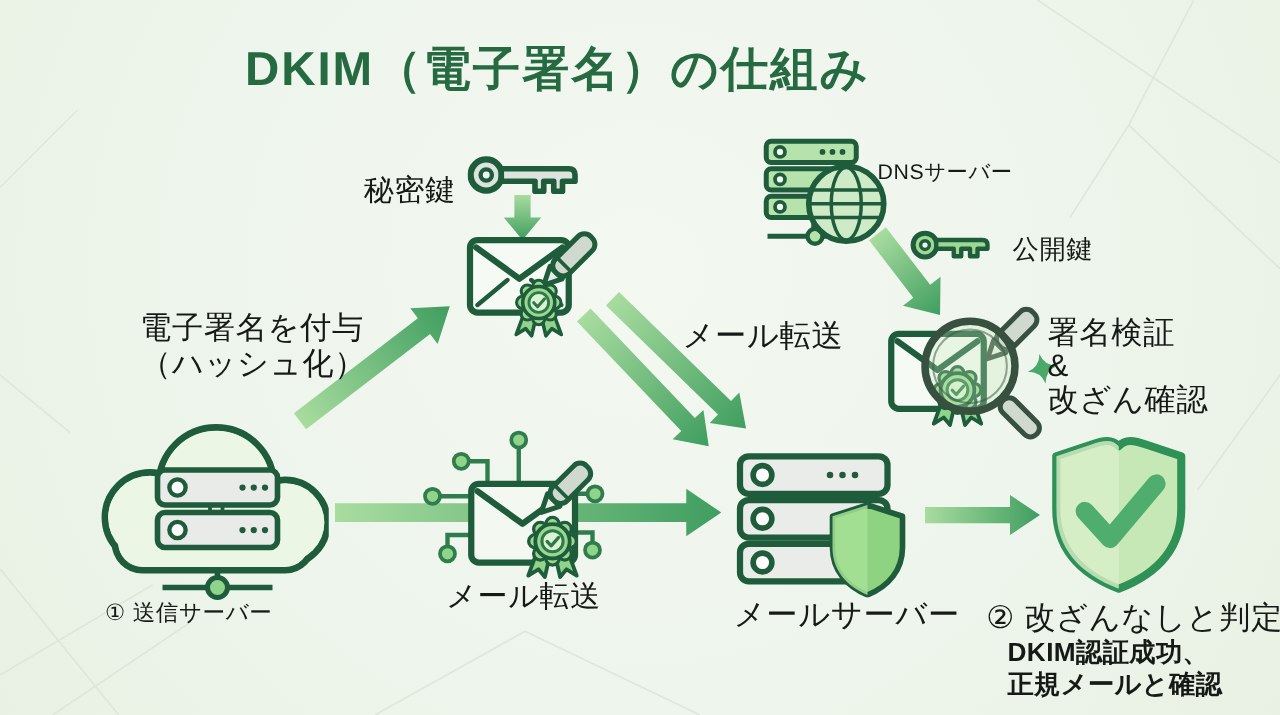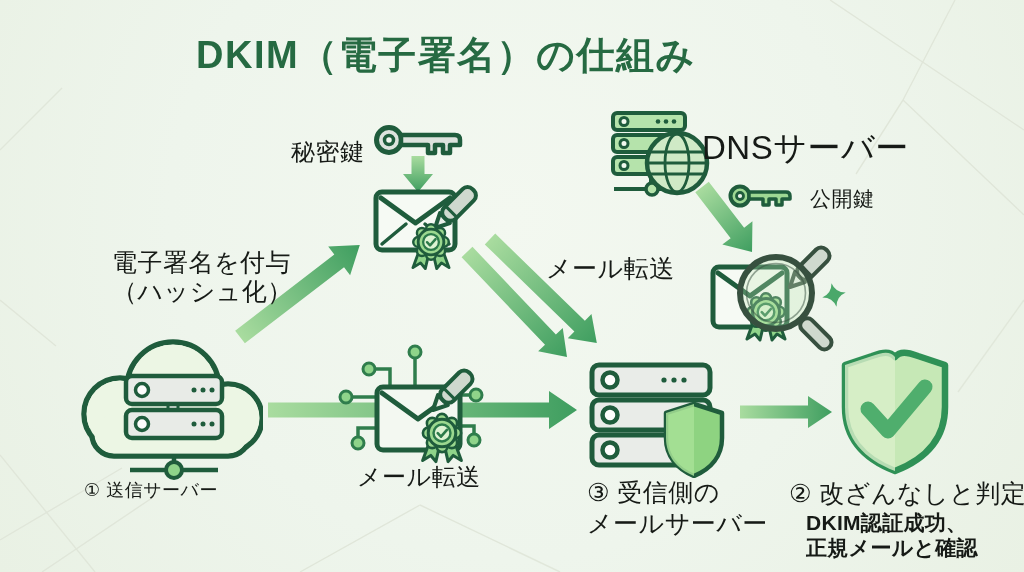--- a/index.html
+++ b/index.html
@@ -286,38 +286,42 @@
     </defs>
     <path d="M67 12 C72 6 79 7 90 11 L117 20 V62 C117 94 98 114 67 126 C36 114 17 94 17 62 V20 L44 11 C55 7 62 6 67 12 Z" fill="#c6e8b6" stroke="#2f9156" stroke-width="6.5" stroke-linejoin="round"></path>
     <rect x="14" y="4" width="53" height="126" fill="#d9efcb" opacity="0.8" clip-path="url(#bsclip)"></rect>
     <path d="M40 64 L60 86 L97 42" fill="none" stroke="#4fae6d" stroke-width="15" stroke-linecap="round" stroke-linejoin="round"></path>
   </svg>
 
   <div class="title">DKIM（電子署名）の仕組み</div>
 
   <div class="label" style="left:291px;top:136px;font-size:24px">秘密鍵</div>
 
-  <div class="label" style="left:702px;top:126px;font-size:33px">DNSサーバー</div>
+  <div class="label" style="left:702px;top:126px;font-size:17px">DNSサーバー</div>
 
   <div class="label" style="left:810px;top:185px;font-size:21px">公開鍵</div>
 
+  <div class="label center" style="left:838px;top:253px;width:145px;font-size:25px;line-height:27px">
+    <span style="display:block">署名検証</span>
+    <span style="display:block">&amp;</span>
+    <span style="display:block">改ざん確認</span>
+  </div>
 
   <div class="label center" style="left:112px;top:248px;width:215px;font-size:25px;line-height:29px">
     <span style="display:block">電子署名を付与</span>
     <span style="display:block">（ハッシュ化）</span>
   </div>
 
   <div class="label" style="left:546px;top:252px;font-size:25px">メール転送</div>
 
   <div class="label" style="left:84px;top:478px;font-size:18px">① 送信サーバー</div>
 
   <div class="label" style="left:357px;top:461px;font-size:24px">メール転送</div>
 
   <div class="label" style="left:587px;top:477px;font-size:25px;line-height:31px">
-    <span style="display:block">③ 受信側の</span>
     <span style="display:block">メールサーバー</span>
   </div>
 
   <div class="label" style="left:789px;top:477px;font-size:25px">② 改ざんなしと判定</div>
 
   <div class="label sub" style="left:806px;top:510px">
     <span style="display:block">DKIM認証成功、</span>
     <span style="display:block">正規メールと確認</span>
   </div>
 

